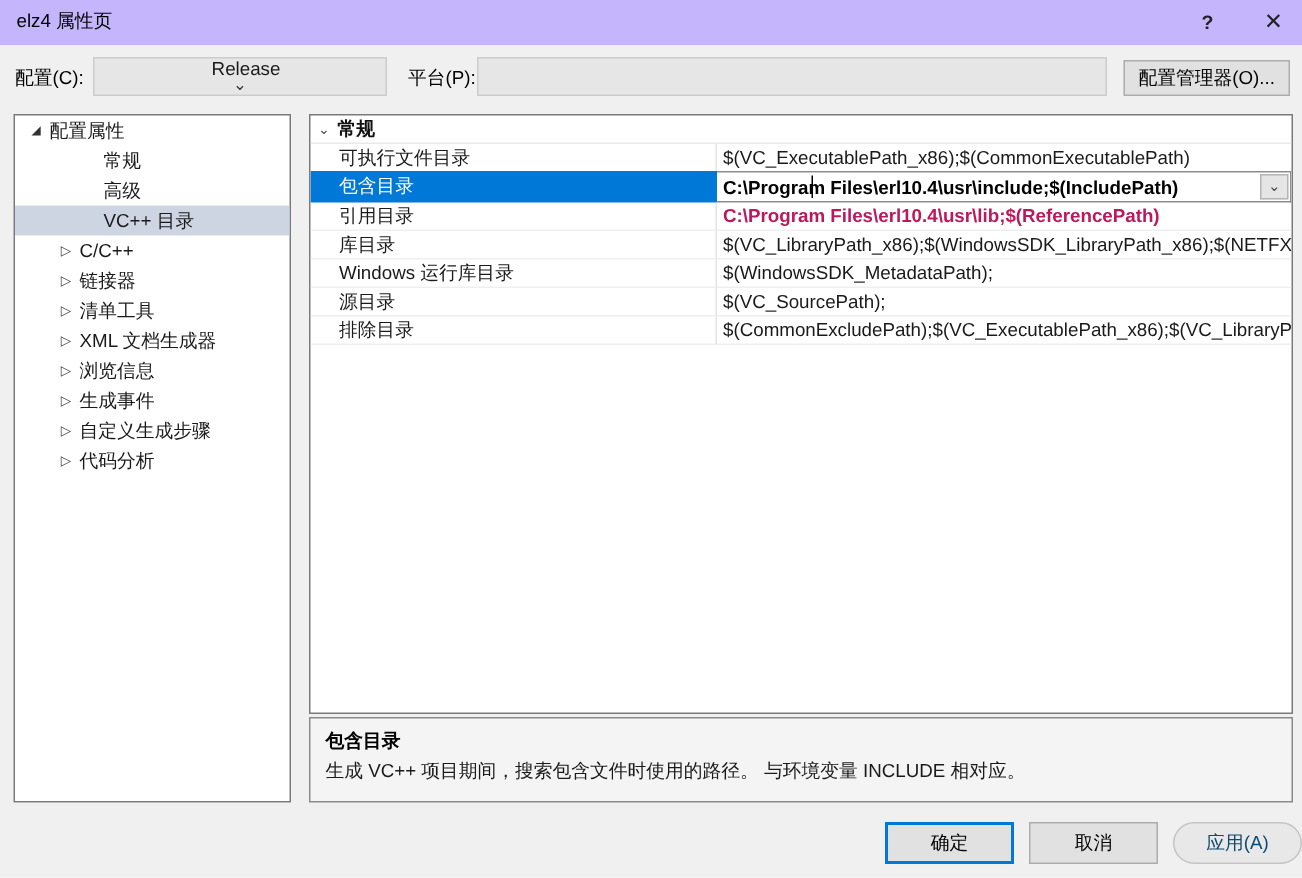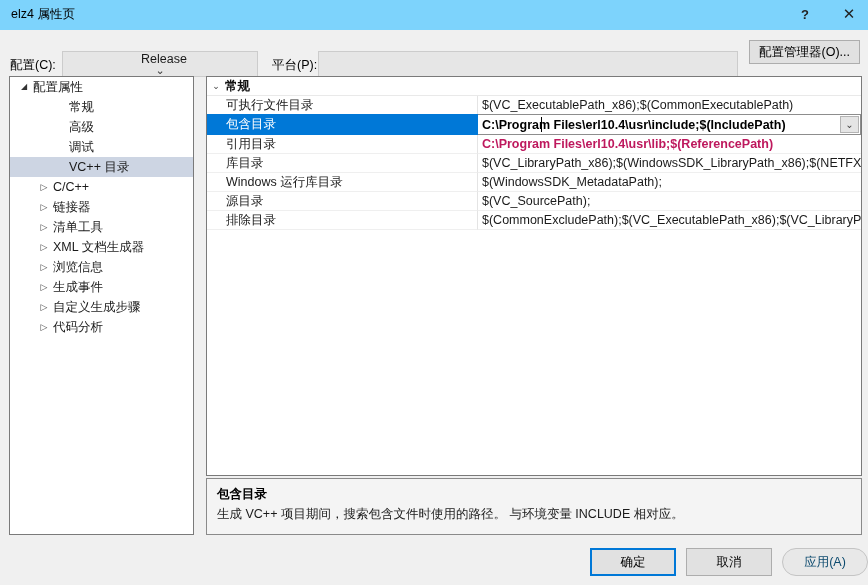--- a/index.html
+++ b/index.html
@@ -10,36 +10,36 @@
     background: #f0f0f0;
     font-family: "Liberation Sans", "DejaVu Sans", sans-serif;
     font-size: 12px;
     color: #000;
     -webkit-font-smoothing: antialiased;
   }
 
   
   .titlebar {
     position: absolute; left: 0; top: 0; width: 868px; height: 30px;
-    background: #7dd3fc;
+    background: #c4b5fd;
   }
   .titlebar .title {
     position: absolute; left: 11px; top: 6px;
     font-size: 12.5px; color: #000; white-space: nowrap;
   }
   .tb-btn {
     position: absolute; top: 0; width: 32px; height: 28px;
     display: flex; align-items: center; justify-content: center;
     font-size: 13px; color: #222; cursor: default; user-select: none;
   }
   .tb-btn#helpbtn { left: 789px; font-weight: bold; font-size: 13px;}
   .tb-btn#closebtn { left: 833px; font-size: 15px; font-weight: 300;}
 
   
-  .toprow { position: absolute; left: 0; top: 38px; width: 868px; height: 28px; margin-top: 13px; }
+  .toprow { position: absolute; left: 0; top: 38px; width: 868px; height: 28px; }
   .lbl { position: absolute; font-size: 12.5px; color: #000; top: 6px; white-space: nowrap;}
   .combo {
     position: absolute; top: 0; height: 26px;
     background: #e6e6e6; border: 1px solid #cccccc;
     display: flex; align-items: center; cursor: default; flex-direction: column;
   }
   .combo .cval {
     flex: 1; padding-left: 8px; font-size: 12.5px; color: #1a1a1a;
     overflow: hidden; white-space: nowrap;
   }
@@ -198,24 +198,20 @@
         <span class="tlabel">配置属性</span>
       </div>
       <div class="tnode lvl1">
         <span class="arrow"></span>
         <span class="tlabel">常规</span>
       </div>
       <div class="tnode lvl1">
         <span class="arrow"></span>
         <span class="tlabel">高级</span>
       </div>
-      <div class="tnode lvl1">
-        <span class="arrow"></span>
-        <span class="tlabel">调试</span>
-      </div>
       <div class="tnode lvl1 selected">
         <span class="arrow"></span>
         <span class="tlabel">VC++ 目录</span>
       </div>
       <div class="tnode lvl1 hasarrow">
         <span class="arrow">▷</span>
         <span class="tlabel">C/C++</span>
       </div>
       <div class="tnode lvl1 hasarrow">
         <span class="arrow">▷</span>

